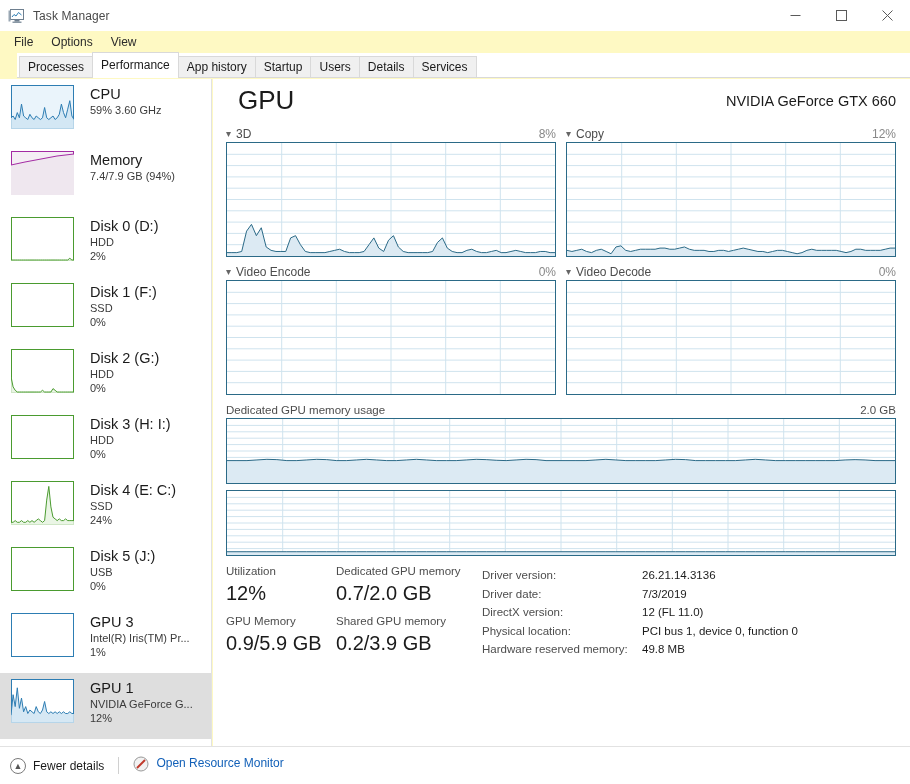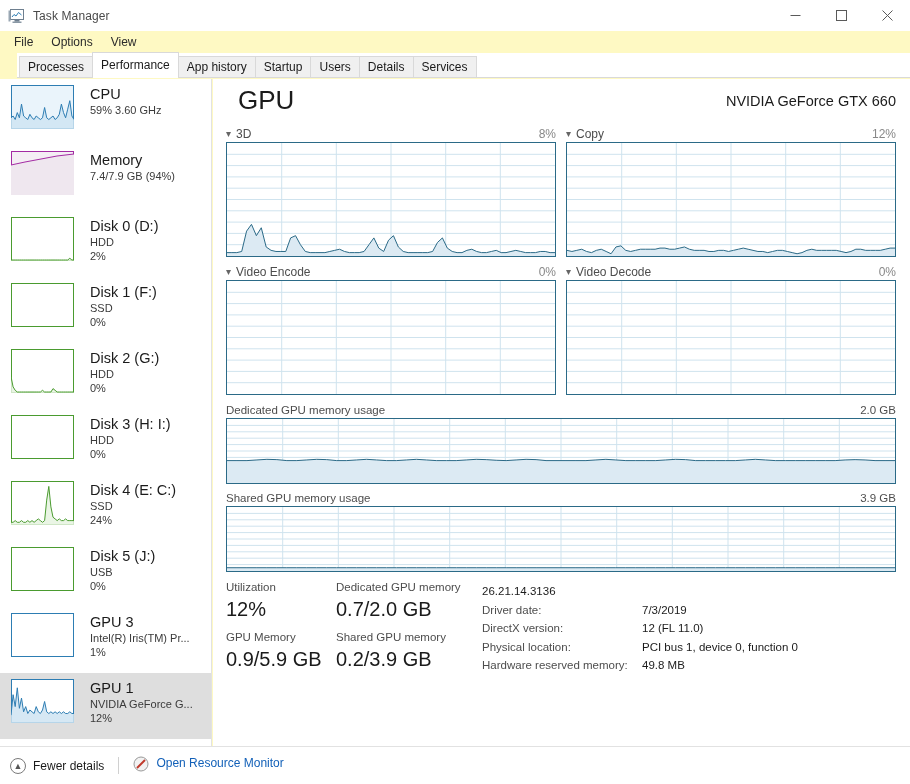--- a/index.html
+++ b/index.html
@@ -452,24 +452,20 @@
             <line x1="0" y1="44.8" x2="668" y2="44.8" stroke="#cfe3ee" stroke-width="1"></line>
             <line x1="0" y1="51.2" x2="668" y2="51.2" stroke="#cfe3ee" stroke-width="1"></line>
             <line x1="0" y1="57.6" x2="668" y2="57.6" stroke="#cfe3ee" stroke-width="1"></line>
             <path d="M0,64 L0.00,41.60 L9.97,41.60 L19.94,41.60 L29.91,40.96 L39.88,40.32 L49.85,40.64 L59.82,41.60 L69.79,41.60 L79.76,40.96 L89.73,40.32 L99.70,40.64 L109.67,41.60 L119.64,41.60 L129.61,40.96 L139.58,40.32 L149.55,40.96 L159.52,41.60 L169.49,41.60 L179.46,40.96 L189.43,40.32 L199.40,40.96 L209.37,41.60 L219.34,41.60 L229.31,41.60 L239.28,40.96 L249.25,40.32 L259.22,40.64 L269.19,41.28 L279.16,41.60 L289.13,40.96 L299.10,40.32 L309.07,40.64 L319.04,41.60 L329.01,41.60 L338.99,41.60 L348.96,41.60 L358.93,41.60 L368.90,40.96 L378.87,40.32 L388.84,40.96 L398.81,41.60 L408.78,41.60 L418.75,41.60 L428.72,41.60 L438.69,40.96 L448.66,40.32 L458.63,40.64 L468.60,41.60 L478.57,41.60 L488.54,41.60 L498.51,41.60 L508.48,41.60 L518.45,40.96 L528.42,40.32 L538.39,40.96 L548.36,41.60 L558.33,41.60 L568.30,41.60 L578.27,41.60 L588.24,41.60 L598.21,41.60 L608.18,41.60 L618.15,40.96 L628.12,40.64 L638.09,40.96 L648.06,41.60 L658.03,41.60 L668.00,41.60 L668,64 Z" fill="#dceaf3"></path>
             <polyline points="0.00,41.60 9.97,41.60 19.94,41.60 29.91,40.96 39.88,40.32 49.85,40.64 59.82,41.60 69.79,41.60 79.76,40.96 89.73,40.32 99.70,40.64 109.67,41.60 119.64,41.60 129.61,40.96 139.58,40.32 149.55,40.96 159.52,41.60 169.49,41.60 179.46,40.96 189.43,40.32 199.40,40.96 209.37,41.60 219.34,41.60 229.31,41.60 239.28,40.96 249.25,40.32 259.22,40.64 269.19,41.28 279.16,41.60 289.13,40.96 299.10,40.32 309.07,40.64 319.04,41.60 329.01,41.60 338.99,41.60 348.96,41.60 358.93,41.60 368.90,40.96 378.87,40.32 388.84,40.96 398.81,41.60 408.78,41.60 418.75,41.60 428.72,41.60 438.69,40.96 448.66,40.32 458.63,40.64 468.60,41.60 478.57,41.60 488.54,41.60 498.51,41.60 508.48,41.60 518.45,40.96 528.42,40.32 538.39,40.96 548.36,41.60 558.33,41.60 568.30,41.60 578.27,41.60 588.24,41.60 598.21,41.60 608.18,41.60 618.15,40.96 628.12,40.64 638.09,40.96 648.06,41.60 658.03,41.60 668.00,41.60" fill="none" stroke="#2b6a87" stroke-width="1"></polyline>
           </svg>
         </div>
     </div>
 
     <div style="margin-top:6px">
-      <div class="memcap">
-        <span>Shared GPU memory usage</span>
-        <span class="cap">3.9 GB</span>
-      </div>
       <div class="chart" id="chart-shmem" style="height:66px">
           <svg viewBox="0 0 668 64" preserveAspectRatio="none">
             <line x1="55.7" y1="0" x2="55.7" y2="64" stroke="#cfe3ee" stroke-width="1"></line>
             <line x1="111.3" y1="0" x2="111.3" y2="64" stroke="#cfe3ee" stroke-width="1"></line>
             <line x1="167.0" y1="0" x2="167.0" y2="64" stroke="#cfe3ee" stroke-width="1"></line>
             <line x1="222.7" y1="0" x2="222.7" y2="64" stroke="#cfe3ee" stroke-width="1"></line>
             <line x1="278.3" y1="0" x2="278.3" y2="64" stroke="#cfe3ee" stroke-width="1"></line>
             <line x1="334.0" y1="0" x2="334.0" y2="64" stroke="#cfe3ee" stroke-width="1"></line>
             <line x1="389.7" y1="0" x2="389.7" y2="64" stroke="#cfe3ee" stroke-width="1"></line>
             <line x1="445.3" y1="0" x2="445.3" y2="64" stroke="#cfe3ee" stroke-width="1"></line>
@@ -504,20 +500,21 @@
         <div class="stat-lbl">GPU Memory</div>
         <div class="stat-val">0.9/5.9 GB</div>
       </div>
       <div class="stat-col" style="left:110px; top:50px">
         <div class="stat-lbl">Shared GPU memory</div>
         <div class="stat-val">0.2/3.9 GB</div>
       </div>
 
       <div class="info">
         <div class="info-row">
+          <span class="info-k">Driver version:</span>
           <span class="info-v">26.21.14.3136</span>
         </div>
         <div class="info-row">
           <span class="info-k">Driver date:</span>
           <span class="info-v">7/3/2019</span>
         </div>
         <div class="info-row">
           <span class="info-k">DirectX version:</span>
           <span class="info-v">12 (FL 11.0)</span>
         </div>

